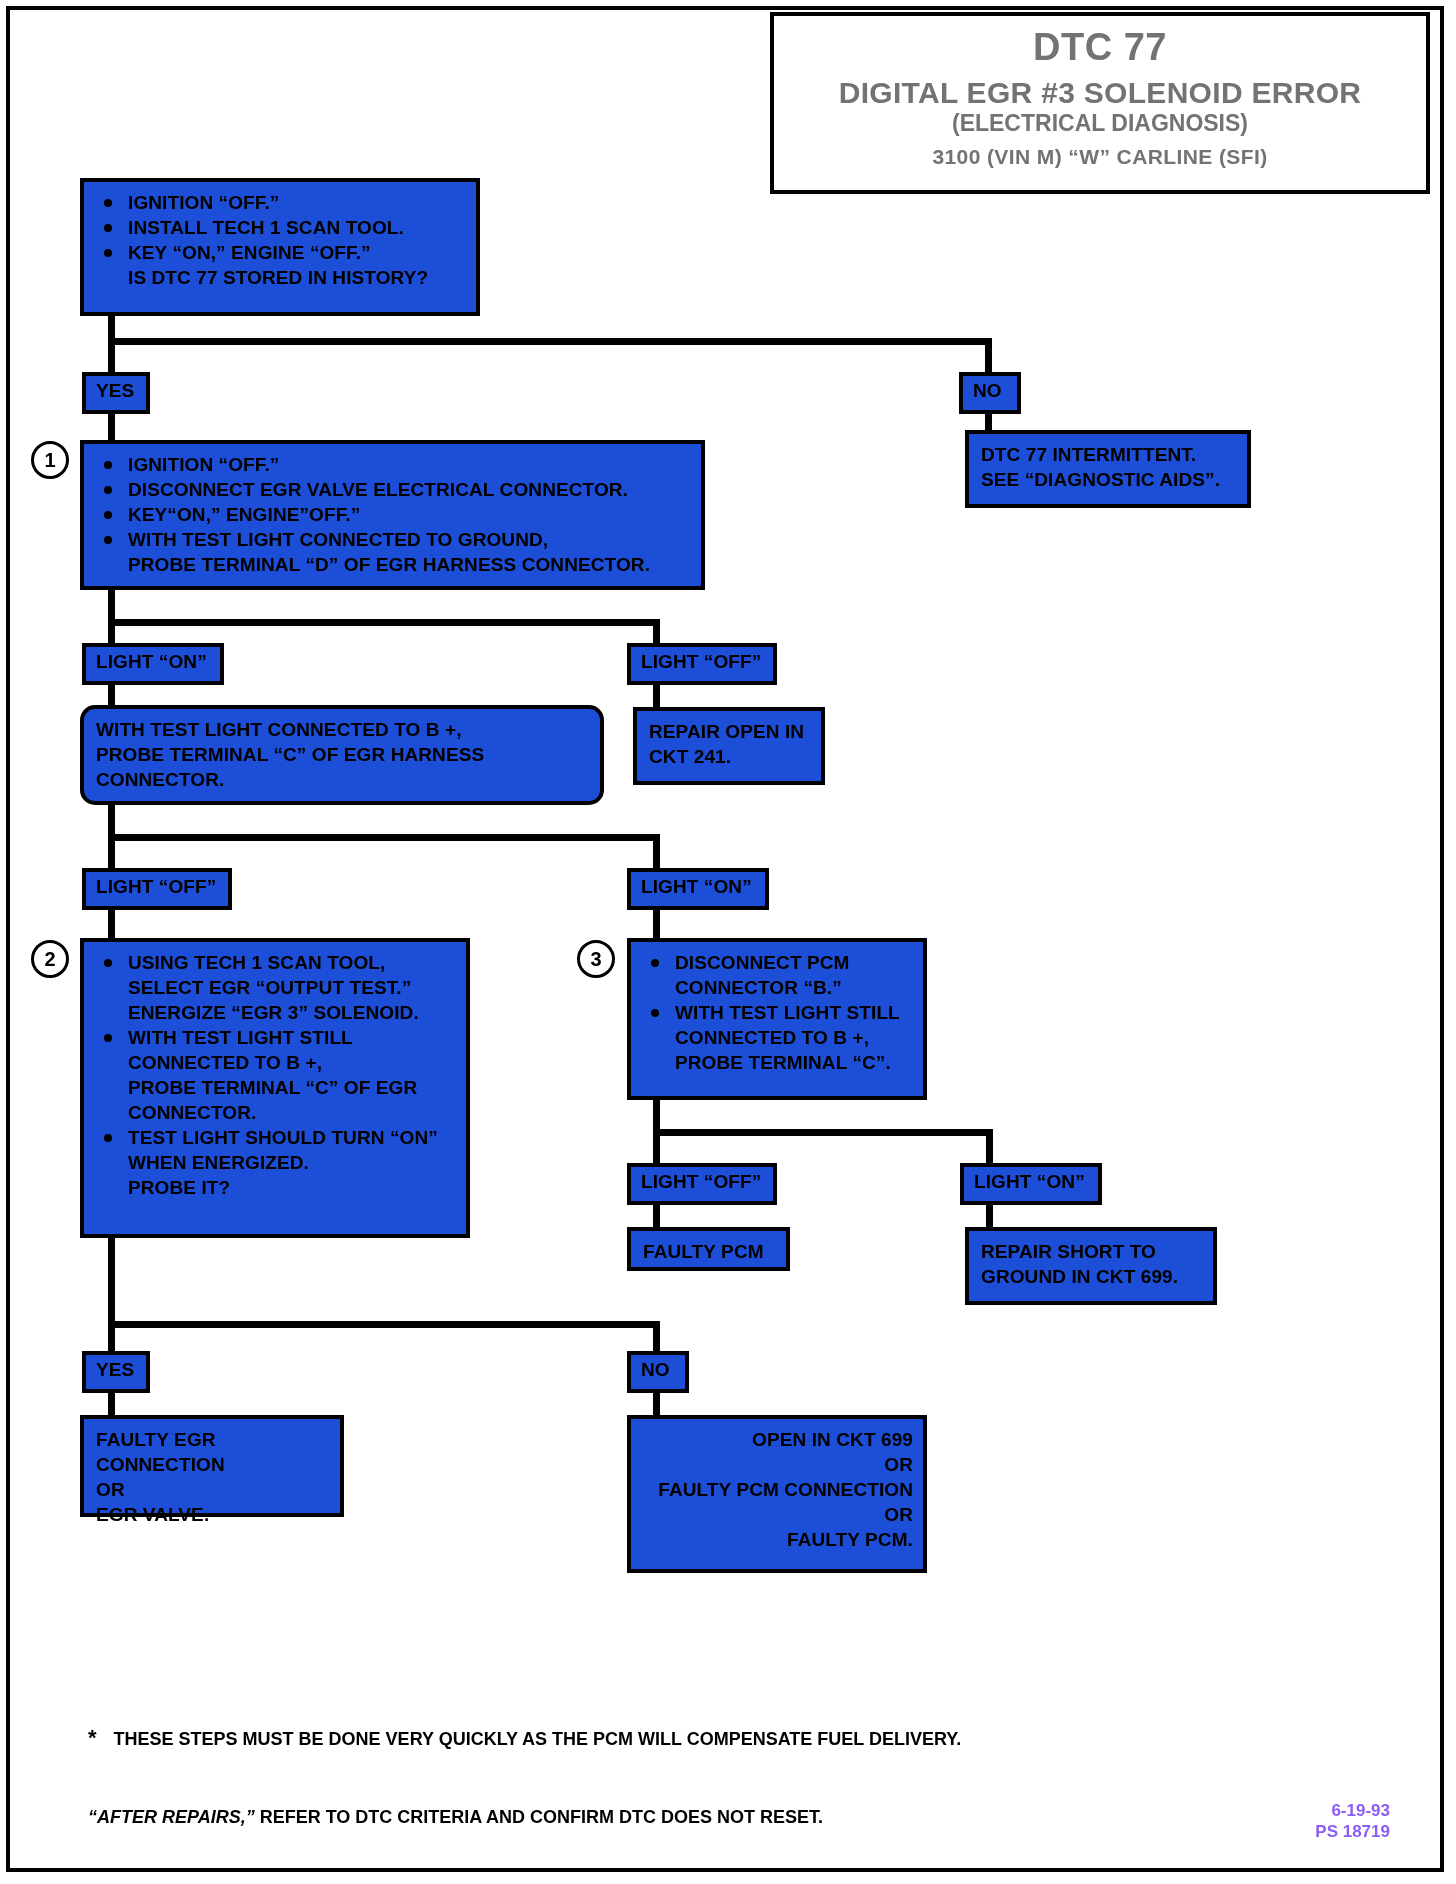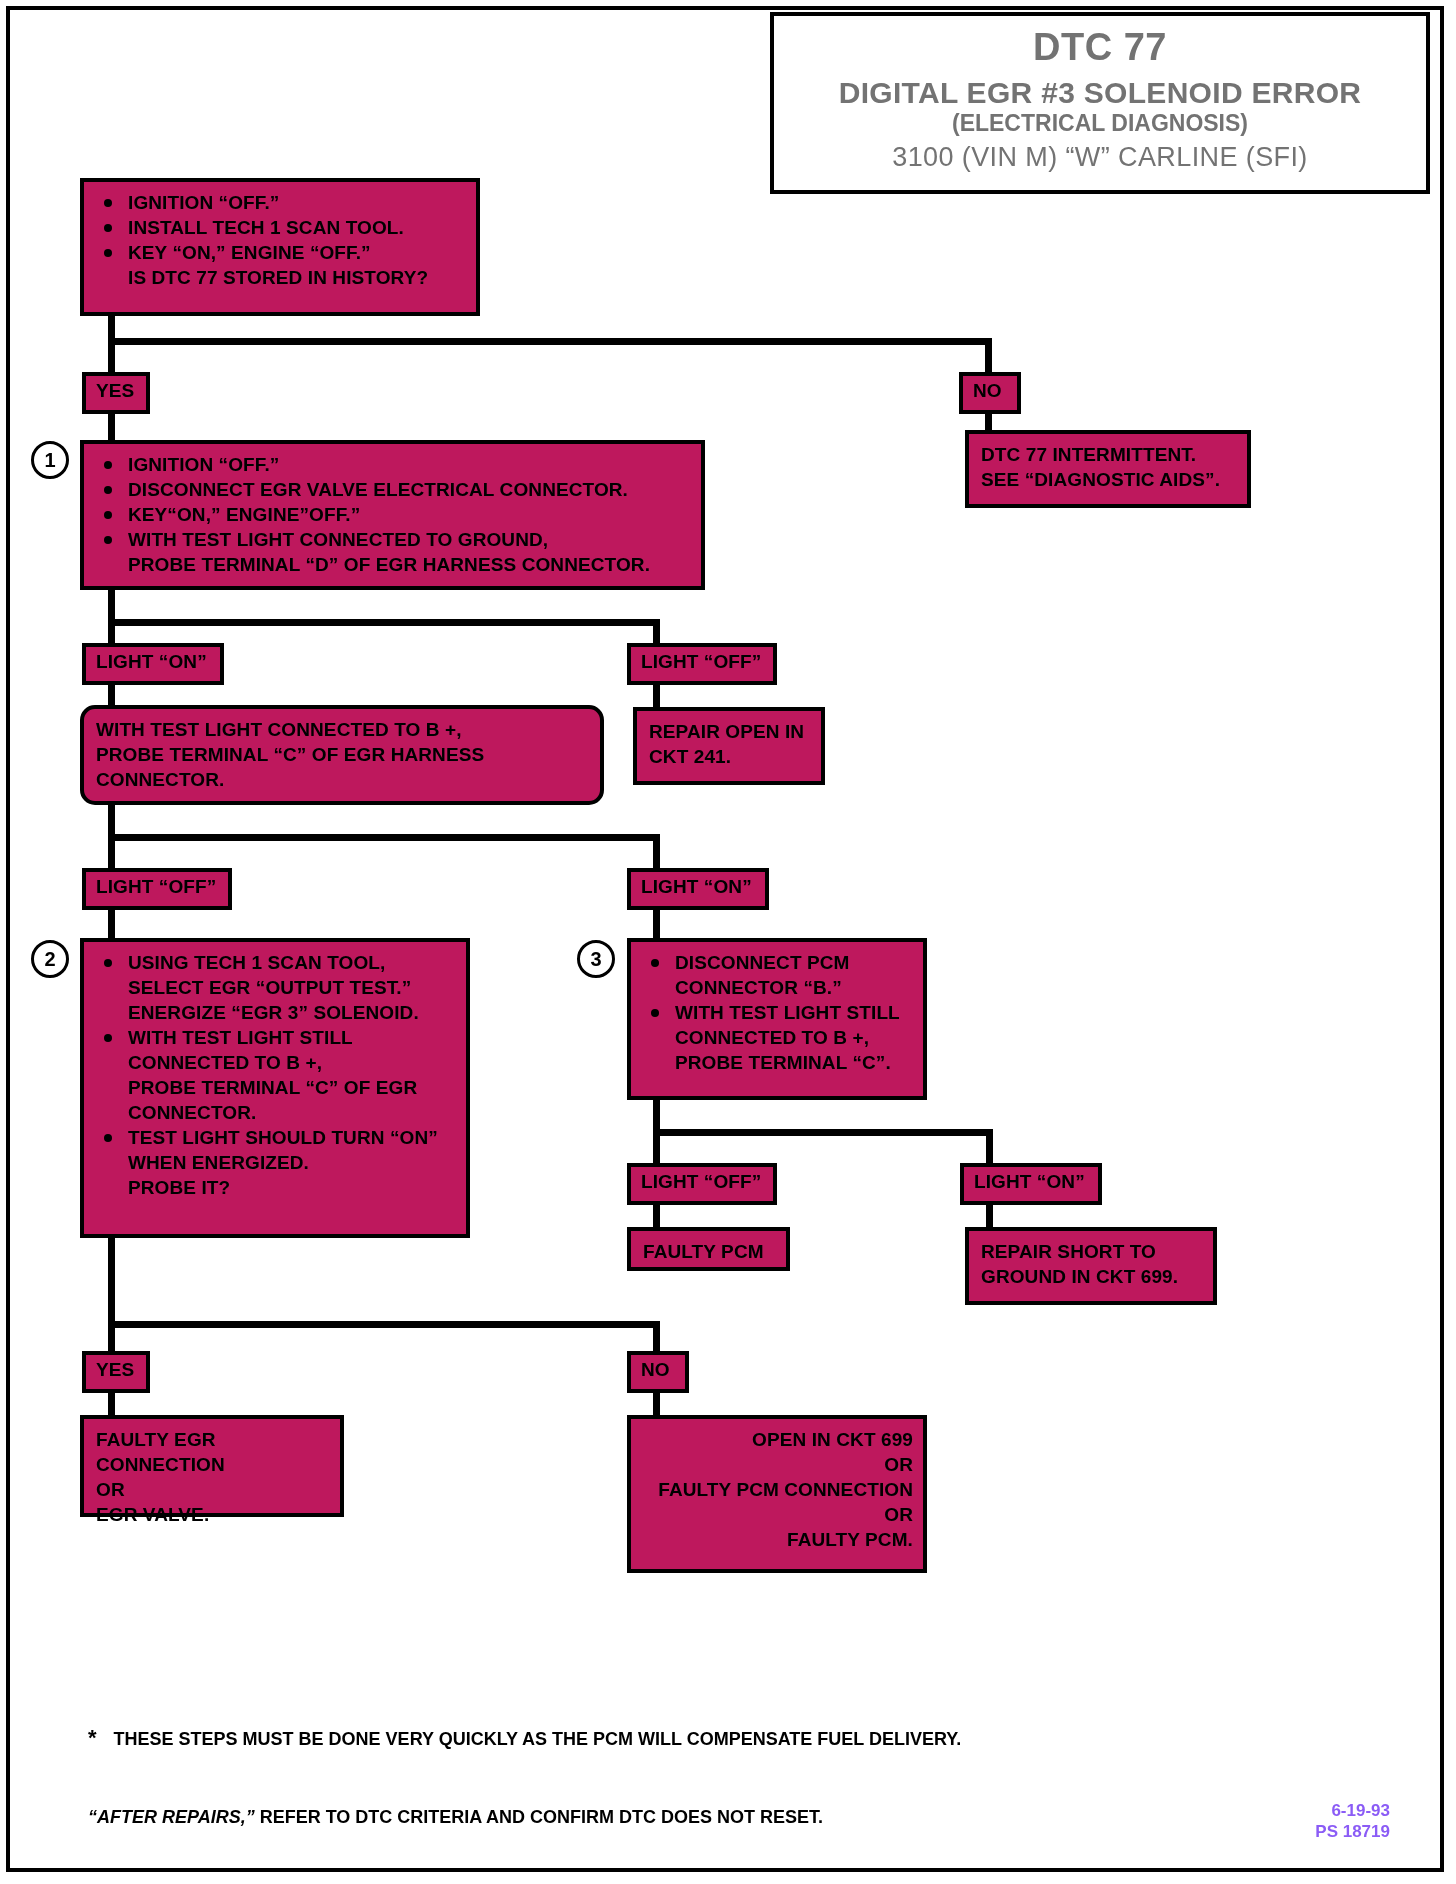--- a/index.html
+++ b/index.html
@@ -23,21 +23,21 @@
     left: 6px;
     top: 6px;
     width: 1438px;
     height: 1866px;
     border: 4px solid #000;
     box-sizing: border-box;
   }
   .box {
     position: absolute;
     border: 4px solid #000;
-    background: #be185d;
+    background: #1d4ed8;
     box-sizing: border-box;
     font-weight: bold;
     letter-spacing: 0.1px;
     color: #000;
   }
   .tbox {            
     padding: 8px 10px 8px 12px;
     font-size: 19px;
     line-height: 25px;
   }
@@ -50,21 +50,21 @@
     position: absolute;
     border: 4px solid #000;
     background: #fff;
     box-sizing: border-box;
     text-align: center;
     color: #737373;
   }
   .t1 { font-size: 38px; font-weight: bold; line-height: 42px; letter-spacing: 0.5px;}
   .t2 { font-size: 30px; font-weight: bold; line-height: 34px; letter-spacing: 0.3px;}
   .t3 { font-size: 23px; font-weight: bold; line-height: 27px;}
-  .t4 { font-size: 27px; font-weight: normal; line-height: 32px; letter-spacing: 0.4px;}
+  .t4 { font-size: 21px; font-weight: bold; line-height: 32px; letter-spacing: 0.4px;}
   ul.bul {
     margin: 0;
     padding: 0;
     list-style: none;
   }
   ul.bul > li {
     position: relative;
     padding-left: 32px;
     margin: 0;
   }

